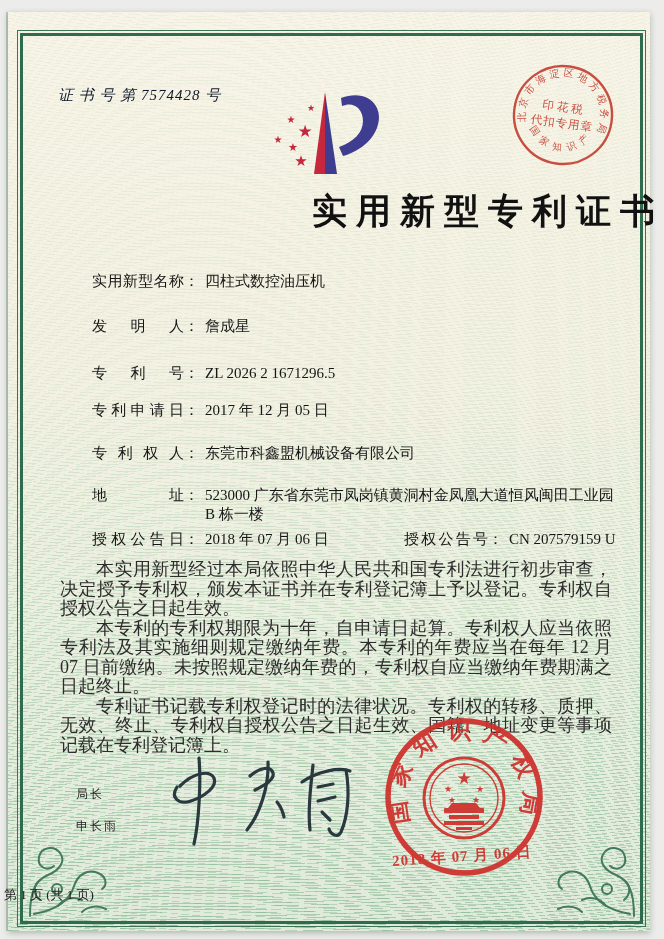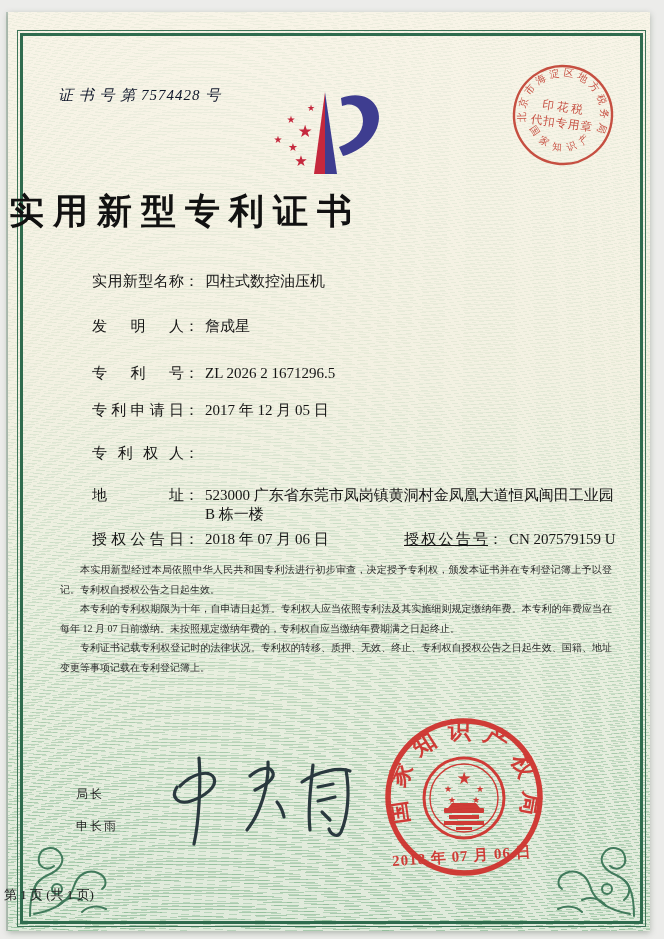--- a/index.html
+++ b/index.html
@@ -23,29 +23,29 @@
   }
   .frame{
     position:absolute;left:17px;top:30px;right:18px;bottom:12px;
     border:1px solid #3d7458;
   }
   .frame::after{
     content:"";position:absolute;inset:2px;border:3px solid #2f6b4e;
   }
   .abs{position:absolute;}
   .cert-no{left:58px;top:86px;font-size:15px;letter-spacing:1px;color:#0f172a;font-style:italic;}
-  .title{left:0;right:0;top:188px;text-align:left;font-size:35px;font-weight:700;
+  .title{left:0;right:0;top:188px;text-align:right;font-size:35px;font-weight:700;
          letter-spacing:9px;padding-left:9px;color:#111;}
   .field-row{left:60px;width:556px;font-size:15px;color:#161616;display:flex;align-items:flex-start;}
   .flabel{display:inline-block;width:92px;text-align:justify;text-align-last:justify;flex:none;margin-left:32px;}
   .fcolon{flex:none;margin-right:6px;}
   .fvalue{flex:none;max-width:430px;line-height:19px;}
   .pair2{position:absolute;left:312px;top:0;display:flex;}
-  .pair2 .flabel{width:84px;text-decoration:underline;}
-  .paras{left:60px;width:552px;top:560px;font-size:10px;line-height:19.5px;
+  .pair2 .flabel{width:84px;}
+  .paras{left:60px;width:552px;top:560px;font-size:18px;line-height:19.5px;
          color:#2c2c2c;text-align:justify;}
   .paras p{margin:0;text-indent:2em;}
   .signer{font-size:12px;color:#1d1d1d;letter-spacing:2px;}
   .footer{left:4px;right:0;top:886px;text-align:left;font-size:13px;color:#222;}
   svg{overflow:visible;}
   .seal-date{font-size:15px;fill:#cf2e2a;letter-spacing:1px;font-weight:600;}
 </style>
 </head>
 <body>
 
@@ -127,20 +127,21 @@
     <span class="fvalue">ZL 2026 2 1671296.5</span>
 </div>
 <div class="abs field-row" style="top:401px">
   <span class="flabel">专利申请日</span>
     <span class="fcolon">：</span>
     <span class="fvalue">2017 年 12 月 05 日</span>
 </div>
 <div class="abs field-row" style="top:444px">
   <span class="flabel">专利权人</span>
     <span class="fcolon">：</span>
+    <span class="fvalue">东莞市科鑫盟机械设备有限公司</span>
 </div>
 <div class="abs field-row" style="top:486px">
   <span class="flabel">地址</span>
     <span class="fcolon">：</span>
     <span class="fvalue" style="max-width:420px">523000 广东省东莞市凤岗镇黄洞村金凤凰大道恒风闽田工业园 B 栋一楼</span>
 </div>
 <div class="abs field-row" style="top:530px">
   <span class="flabel">授权公告日</span>
     <span class="fcolon">：</span>
     <span class="fvalue">2018 年 07 月 06 日</span>

